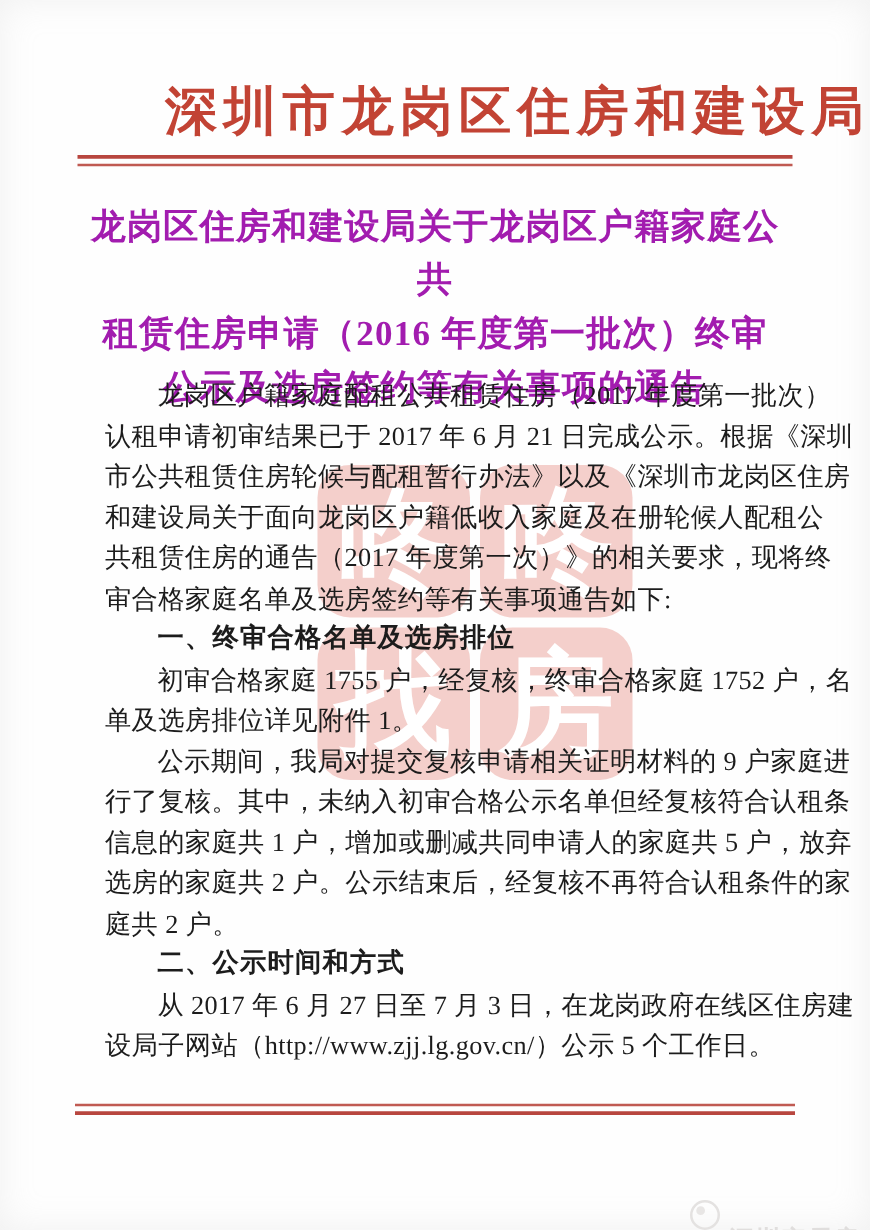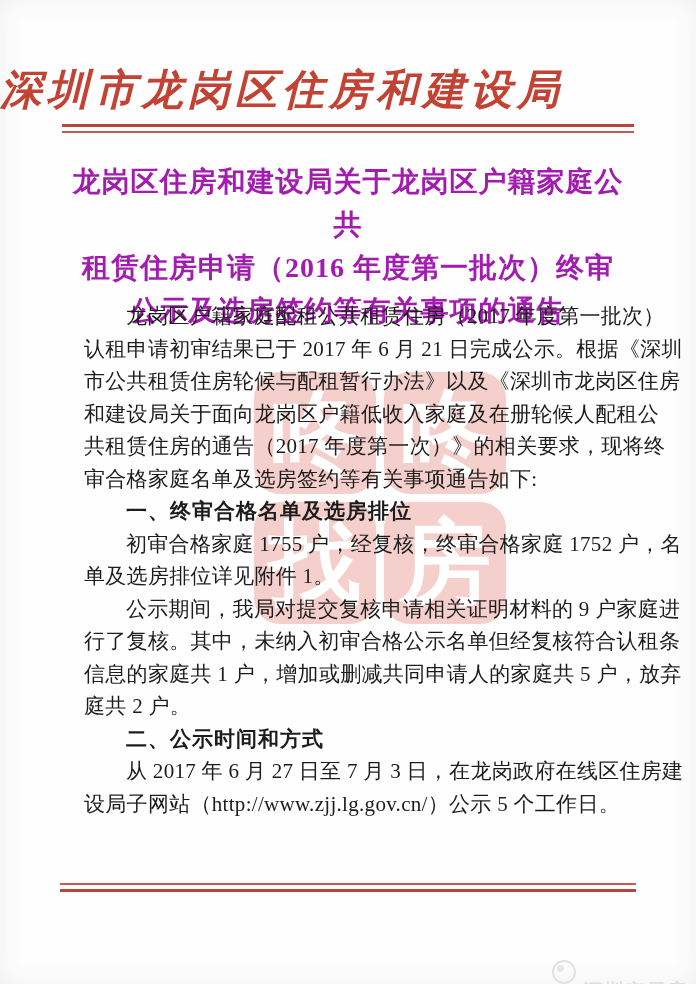--- a/index.html
+++ b/index.html
@@ -16,28 +16,27 @@
     overflow: hidden;
     box-shadow: inset 0 0 28px rgba(180,180,180,0.18);
   }
 
   
   .org-name {
     position: absolute;
     top: 62px;
     left: 0;
     width: 100%;
-    text-align: left;
+    text-align: right;
     font-size: 42px;
     line-height: 56px;
     font-weight: bold;
     letter-spacing: 5px;
     color: #c24334;
     font-family: "Liberation Serif", serif;
-    font-style: italic;
   }
   .org-rule {
     position: absolute;
     top: 124px;
     left: 62px;
     width: 572px;
     height: 4px;
     border-top: 3px solid #b8463f;
     border-bottom: 2px solid #c05a52;
   }
@@ -189,20 +188,21 @@
     <div class="bline">市公共租赁住房轮候与配租暂行办法》以及《深圳市龙岗区住房</div>
     <div class="bline">和建设局关于面向龙岗区户籍低收入家庭及在册轮候人配租公</div>
     <div class="bline">共租赁住房的通告（2017 年度第一次）》的相关要求，现将终</div>
     <div class="bline">审合格家庭名单及选房签约等有关事项通告如下:</div>
     <div class="bline indent heading">一、终审合格名单及选房排位</div>
     <div class="bline indent">初审合格家庭 1755 户，经复核，终审合格家庭 1752 户，名</div>
     <div class="bline">单及选房排位详见附件 1。</div>
     <div class="bline indent">公示期间，我局对提交复核申请相关证明材料的 9 户家庭进</div>
     <div class="bline">行了复核。其中，未纳入初审合格公示名单但经复核符合认租条</div>
     <div class="bline">信息的家庭共 1 户，增加或删减共同申请人的家庭共 5 户，放弃</div>
+    <div class="bline">选房的家庭共 2 户。公示结束后，经复核不再符合认租条件的家</div>
     <div class="bline">庭共 2 户。</div>
     <div class="bline indent heading">二、公示时间和方式</div>
     <div class="bline indent">从 2017 年 6 月 27 日至 7 月 3 日，在龙岗政府在线区住房建</div>
     <div class="bline">设局子网站（http://www.zjj.lg.gov.cn/）公示 5 个工作日。</div>
   </div>
 
   <div class="bottom-rule"></div>
 
   <div class="footer-brand">
     <div class="brand-logo"></div>

